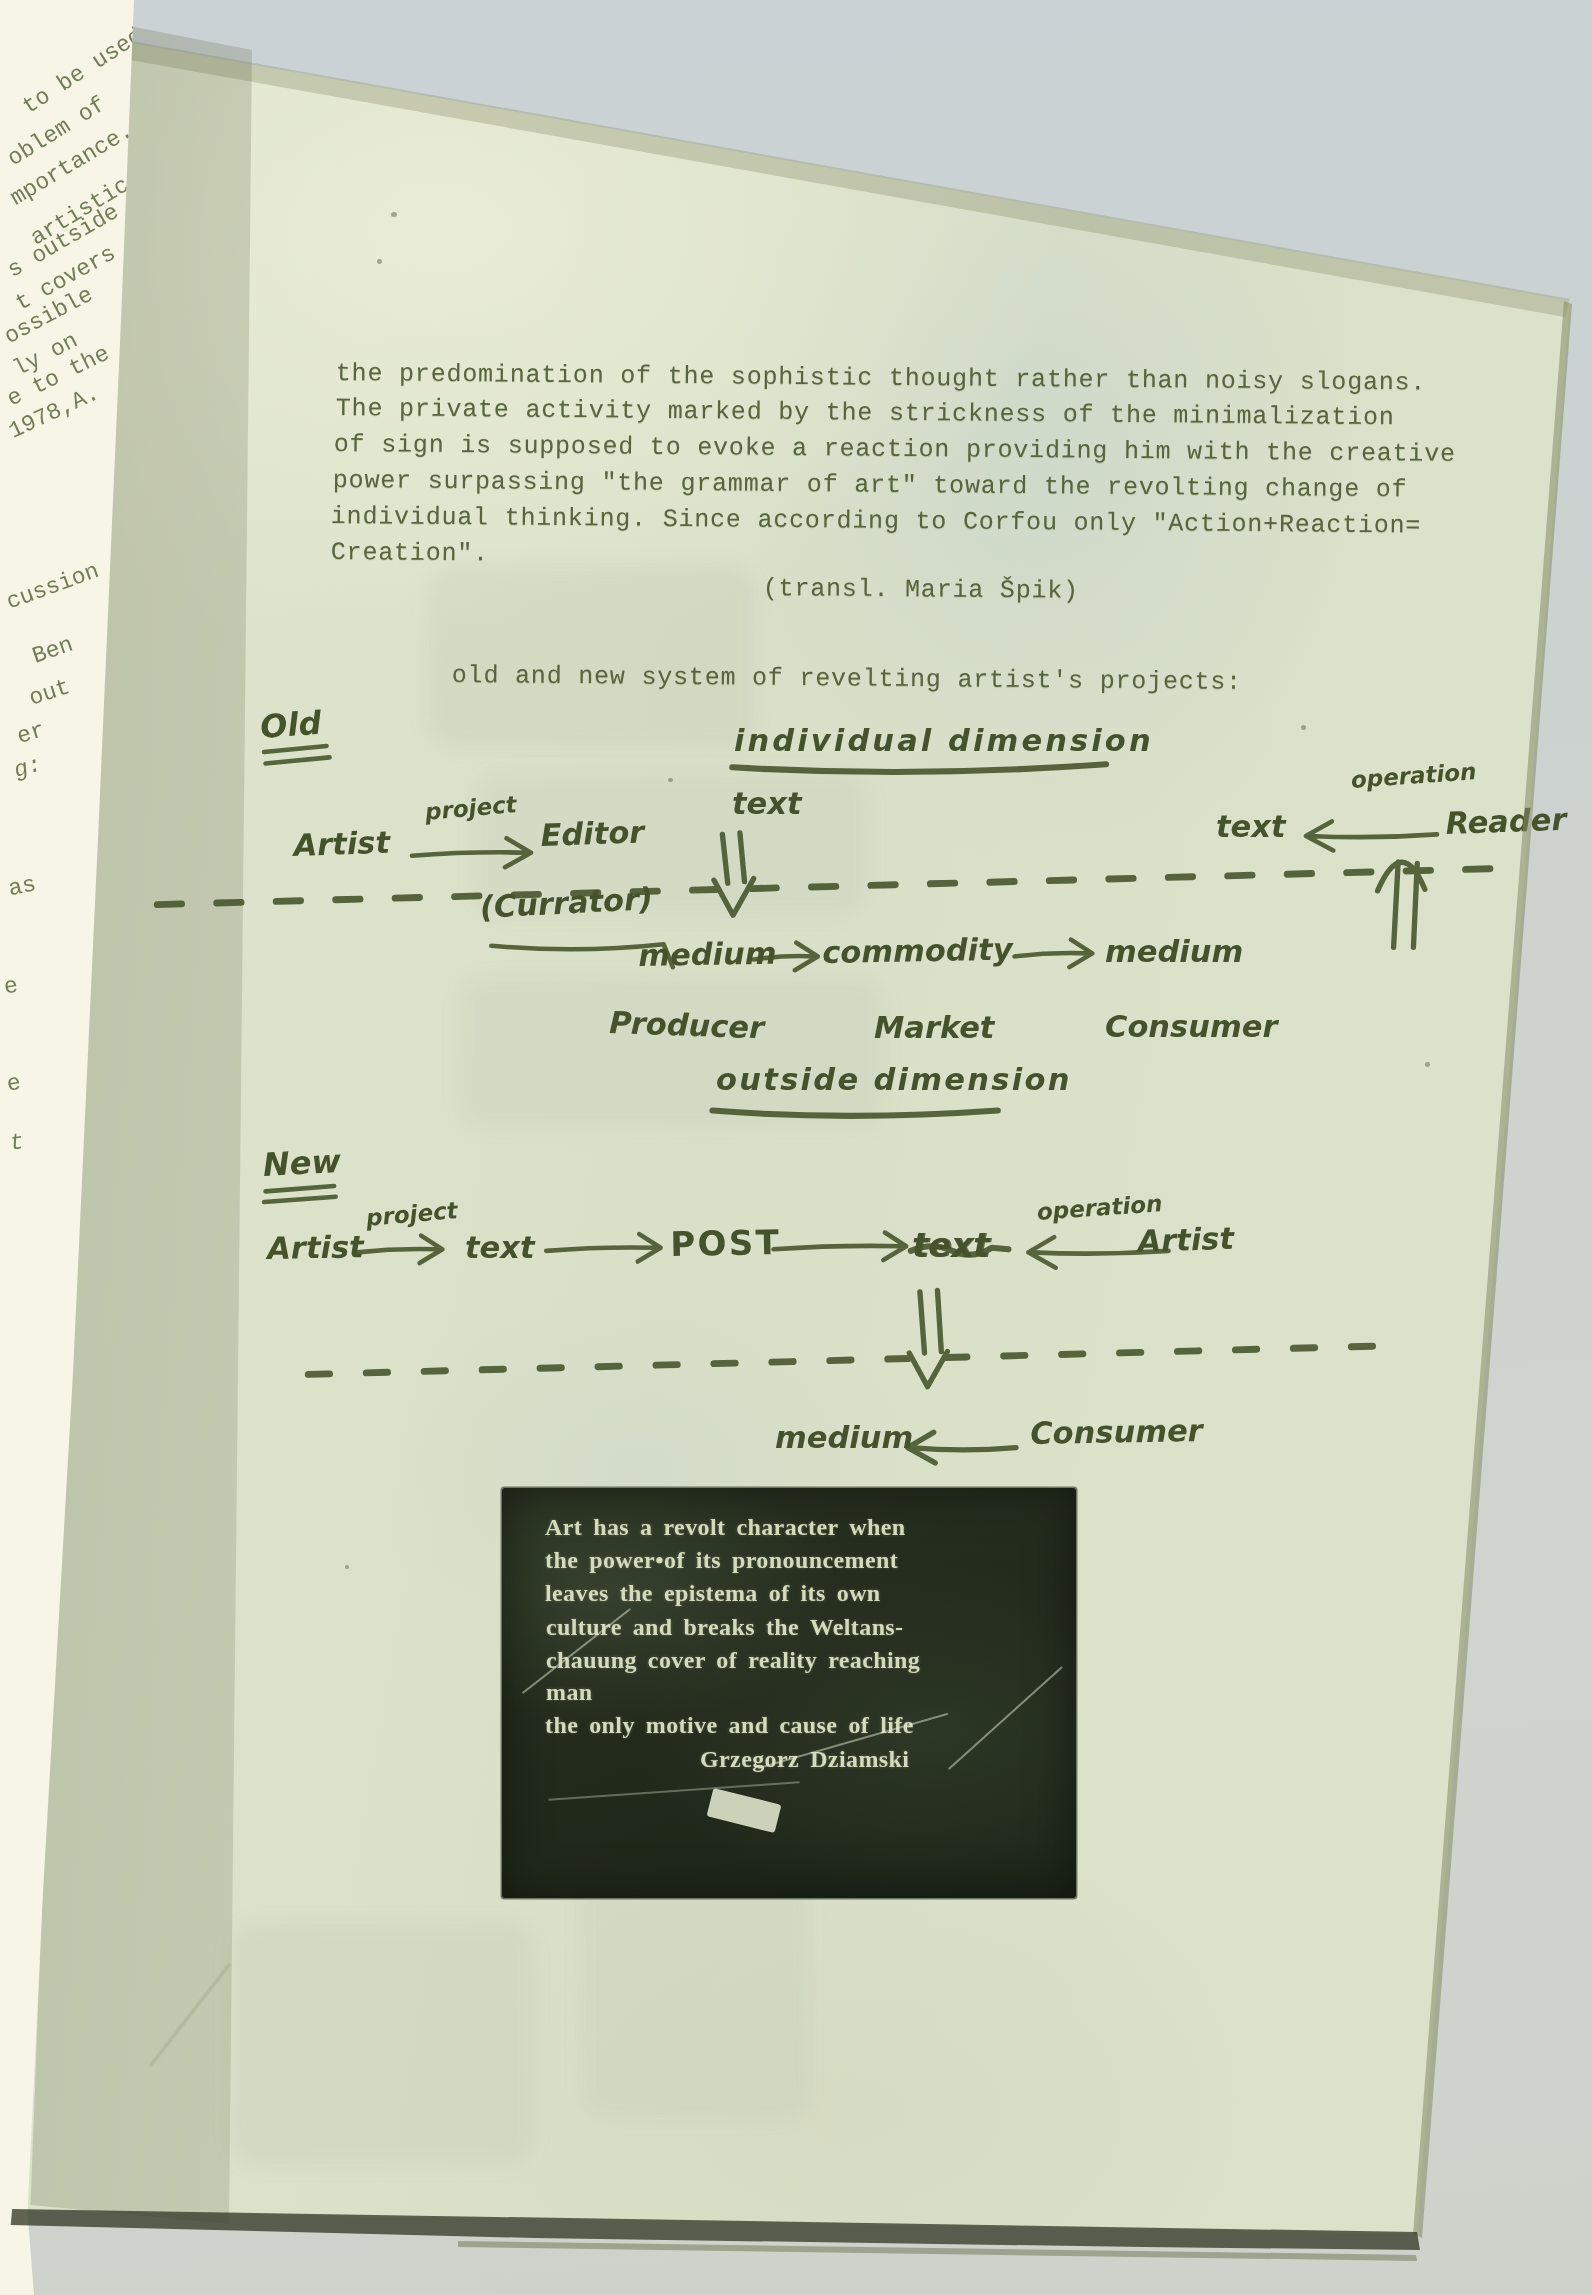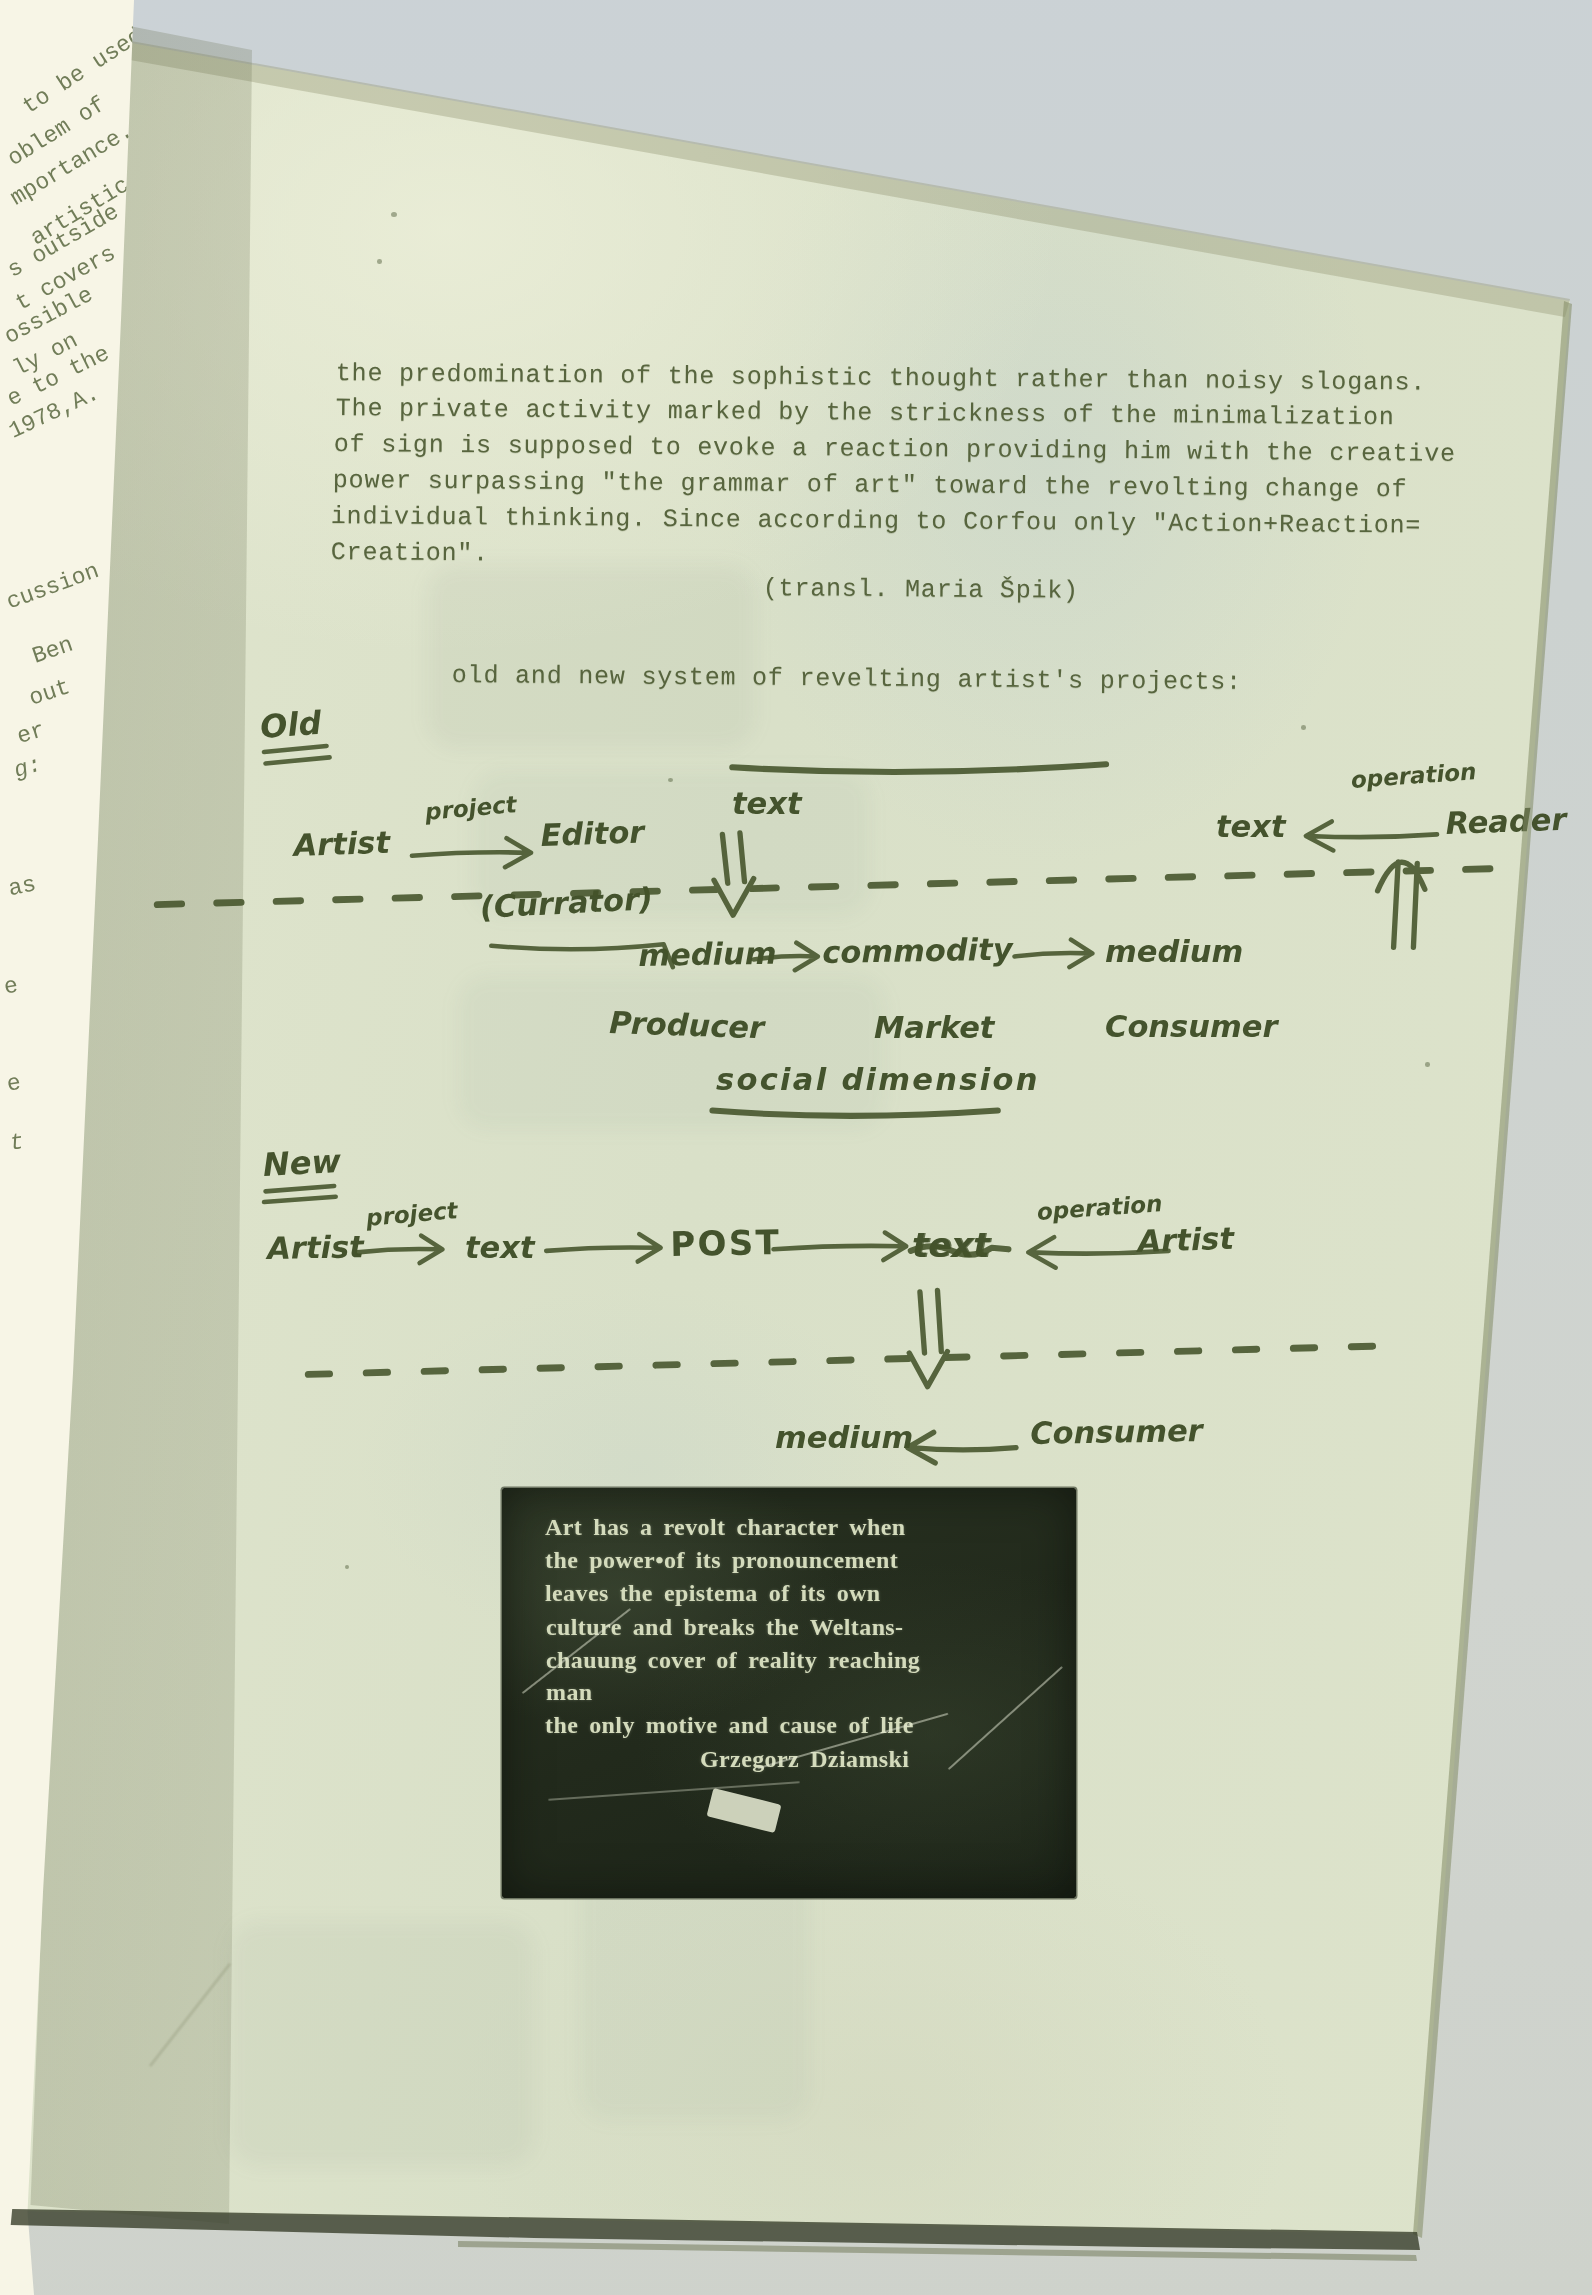--- a/index.html
+++ b/index.html
@@ -86,35 +86,36 @@
   <div class="typed" style="left:336px;top:359px;">the predomination of the sophistic thought rather than noisy slogans.</div>
   <div class="typed" style="left:336px;top:394px;">The private activity marked by the strickness of the minimalization</div>
   <div class="typed" style="left:334px;top:430px;">of sign is supposed to evoke a reaction providing him with the creative</div>
   <div class="typed" style="left:333px;top:466px;">power surpassing "the grammar of art" toward the revolting change of</div>
   <div class="typed" style="left:331px;top:502px;">individual thinking. Since according to Corfou only "Action+Reaction=</div>
   <div class="typed" style="left:331px;top:538px;">Creation".</div>
   <div class="typed" style="left:763px;top:574px;">(transl. Maria Špik)</div>
   <div class="typed" style="left:452px;top:661px;">old and new system of revelting artist's projects:</div>
 
   <div class="hw hw-lg" style="left:259px;top:708px;transform:rotate(-4deg);">Old</div>
+  <div class="hw" style="left:734px;top:723px;letter-spacing:3.1px;">individual dimension</div>
   <div class="hw" style="left:293px;top:828px;transform:rotate(-2deg);">Artist</div>
   <div class="hw hw-sm" style="left:424px;top:799px;transform:rotate(-5deg);">project</div>
   <div class="hw" style="left:540px;top:818px;transform:rotate(-2deg);">Editor</div>
   <div class="hw" style="left:732px;top:786px;">text</div>
   <div class="hw hw-sm" style="left:1350px;top:767px;transform:rotate(-4deg);">operation</div>
   <div class="hw" style="left:1216px;top:809px;">text</div>
   <div class="hw" style="left:1445px;top:806px;transform:rotate(-2deg);">Reader</div>
   <div class="hw" style="left:479px;top:890px;transform:rotate(-3deg);">(Currator)</div>
   <div class="hw" style="left:638px;top:938px;transform:rotate(-1deg);">medium</div>
   <div class="hw" style="left:822px;top:935px;transform:rotate(-1deg);">commodity</div>
   <div class="hw" style="left:1105px;top:934px;">medium</div>
   <div class="hw" style="left:610px;top:1005px;transform:rotate(2deg);">Producer</div>
   <div class="hw" style="left:874px;top:1010px;">Market</div>
   <div class="hw" style="left:1105px;top:1009px;">Consumer</div>
-  <div class="hw" style="left:716px;top:1062px;letter-spacing:2.3px;">social dimension</div>
+  <div class="hw" style="left:716px;top:1062px;letter-spacing:2.3px;">outside dimension</div>
 
   <div class="hw hw-lg" style="left:262px;top:1146px;transform:rotate(-3deg);">New</div>
   <div class="hw" style="left:267px;top:1231px;transform:rotate(-1deg);">Artist</div>
   <div class="hw hw-sm" style="left:365px;top:1205px;transform:rotate(-5deg);">project</div>
   <div class="hw" style="left:465px;top:1230px;">text</div>
   <div class="hw" style="left:670px;top:1224px;font-size:34px;font-style:normal;letter-spacing:2.3px;transform:rotate(-1deg);">POST</div>
   <div class="hw" style="left:912px;top:1225px;font-size:34px;text-shadow:1.5px 0 0 rgba(61,76,37,.8);">text</div>
   <div class="hw hw-sm" style="left:1036px;top:1199px;transform:rotate(-4deg);">operation</div>
   <div class="hw" style="left:1137px;top:1224px;transform:rotate(-2deg);">Artist</div>
   <div class="hw" style="left:775px;top:1420px;">medium</div>

